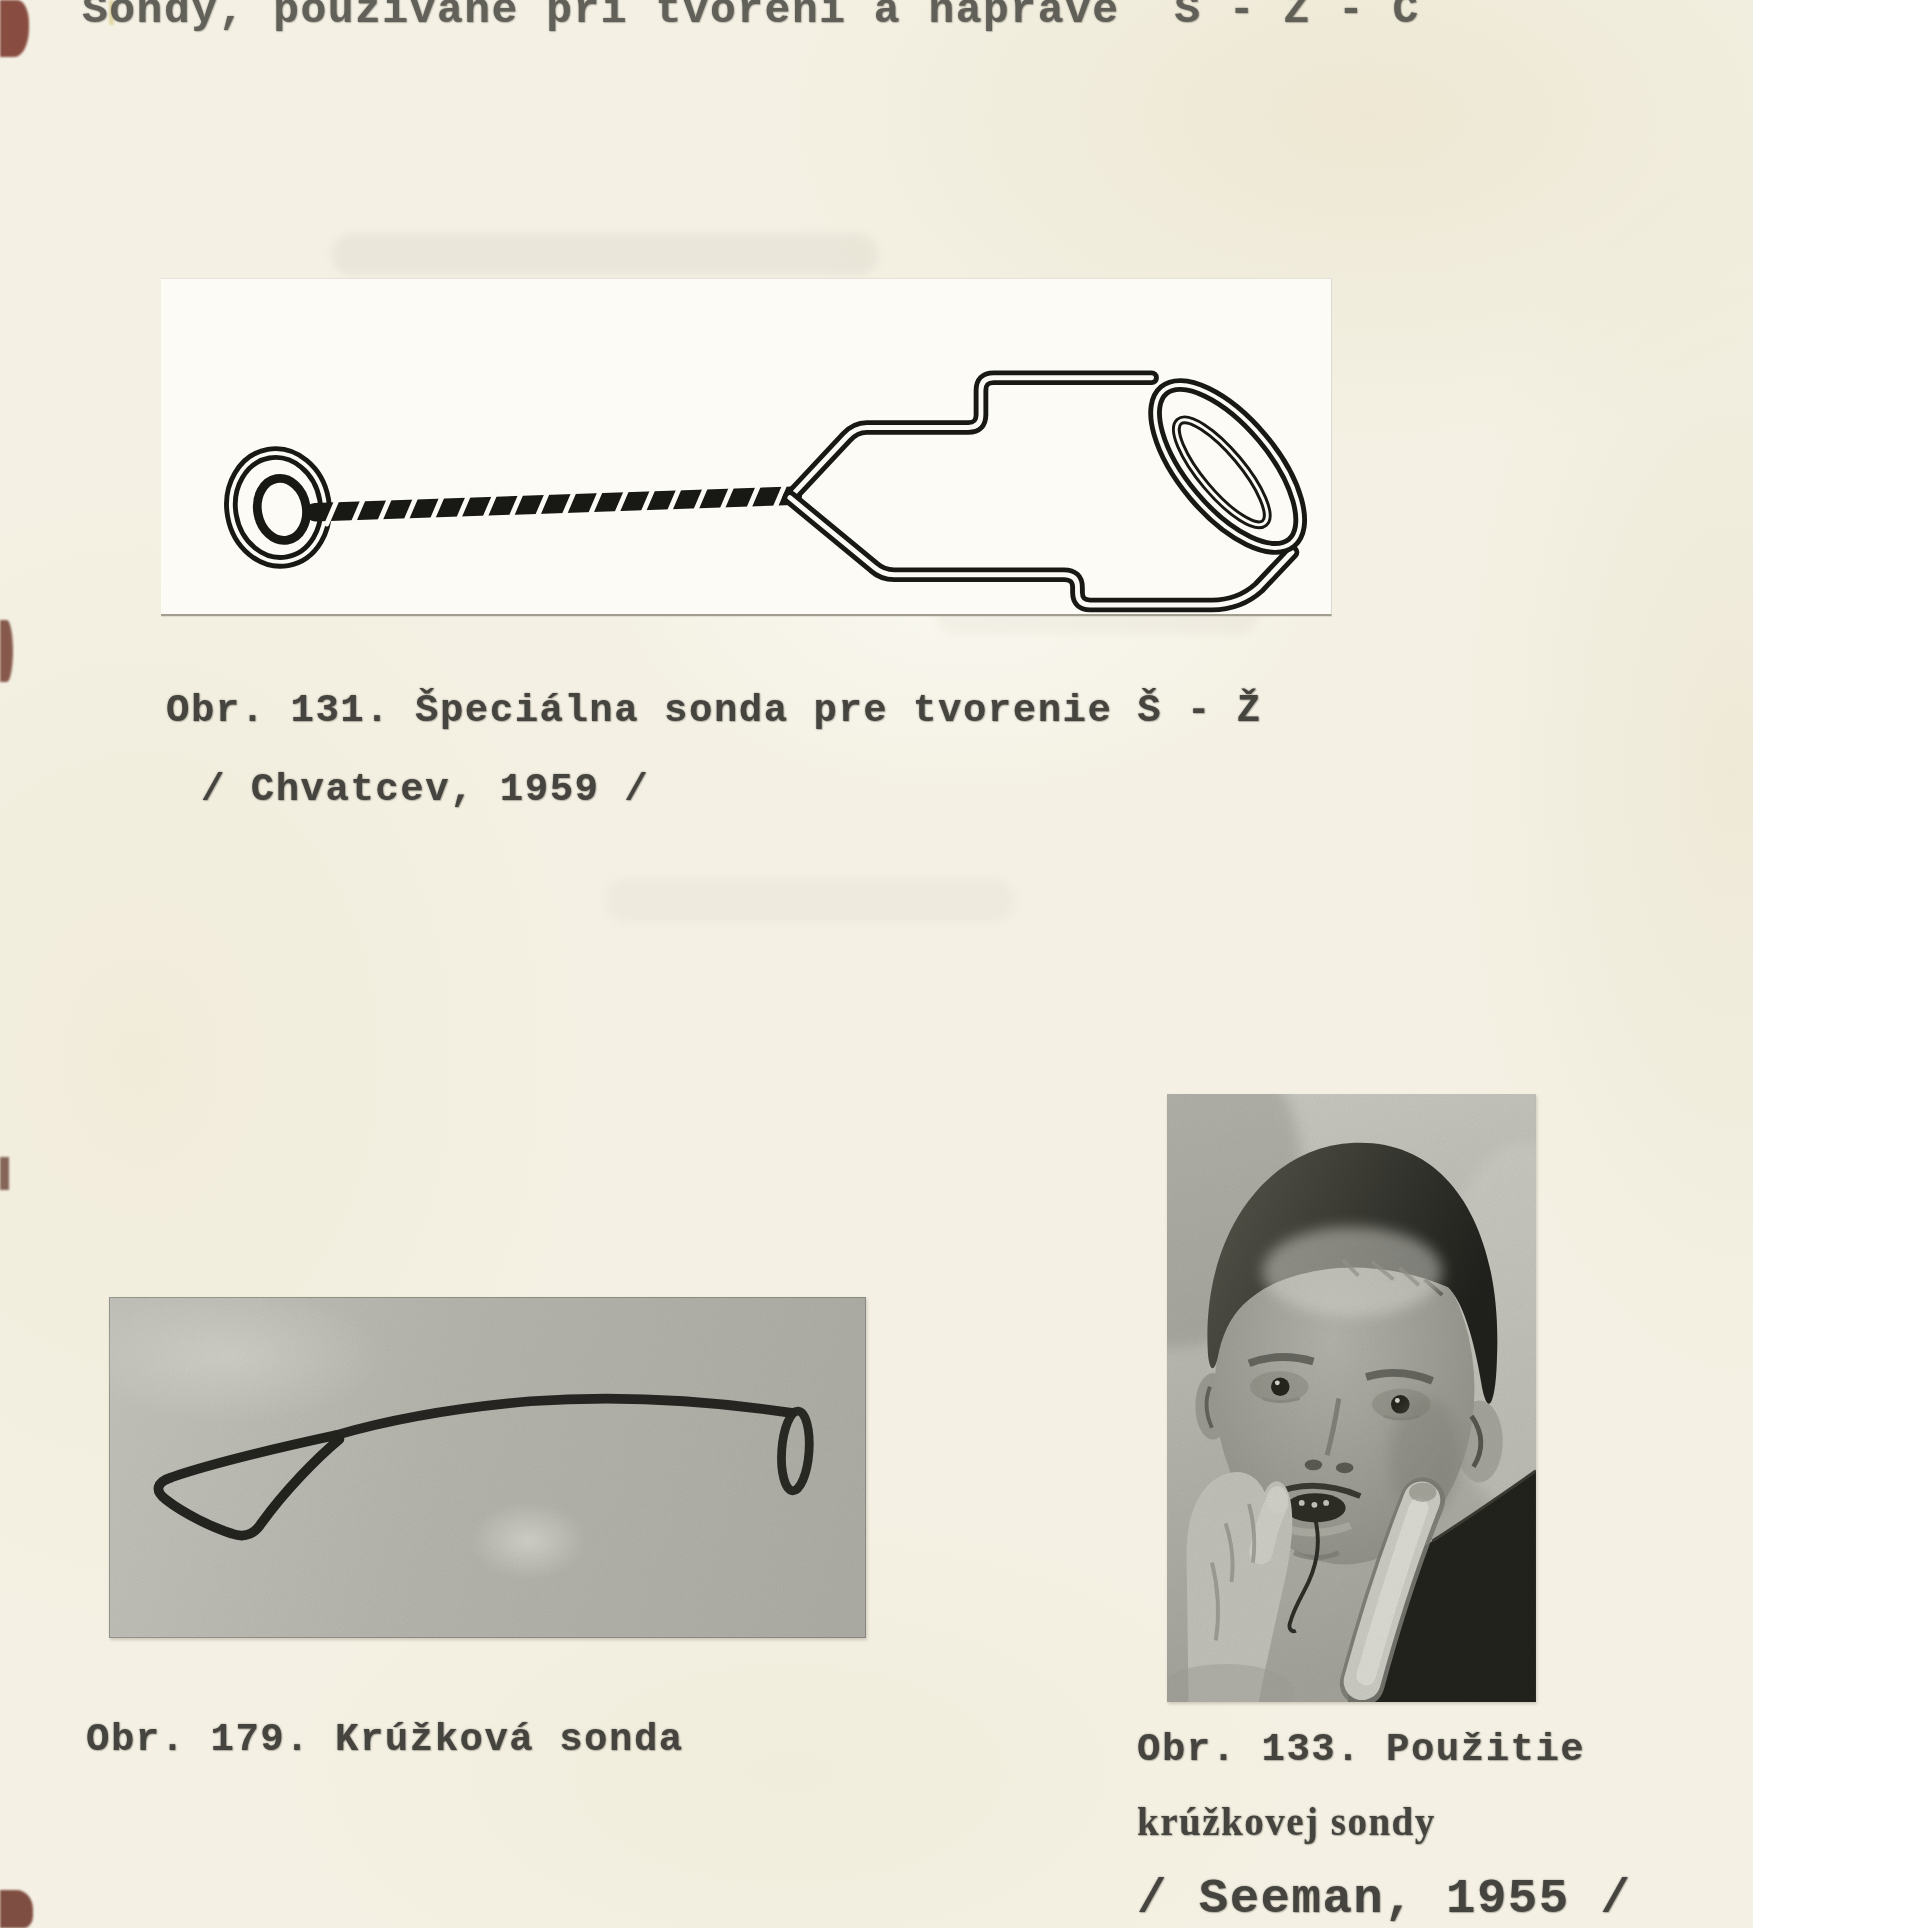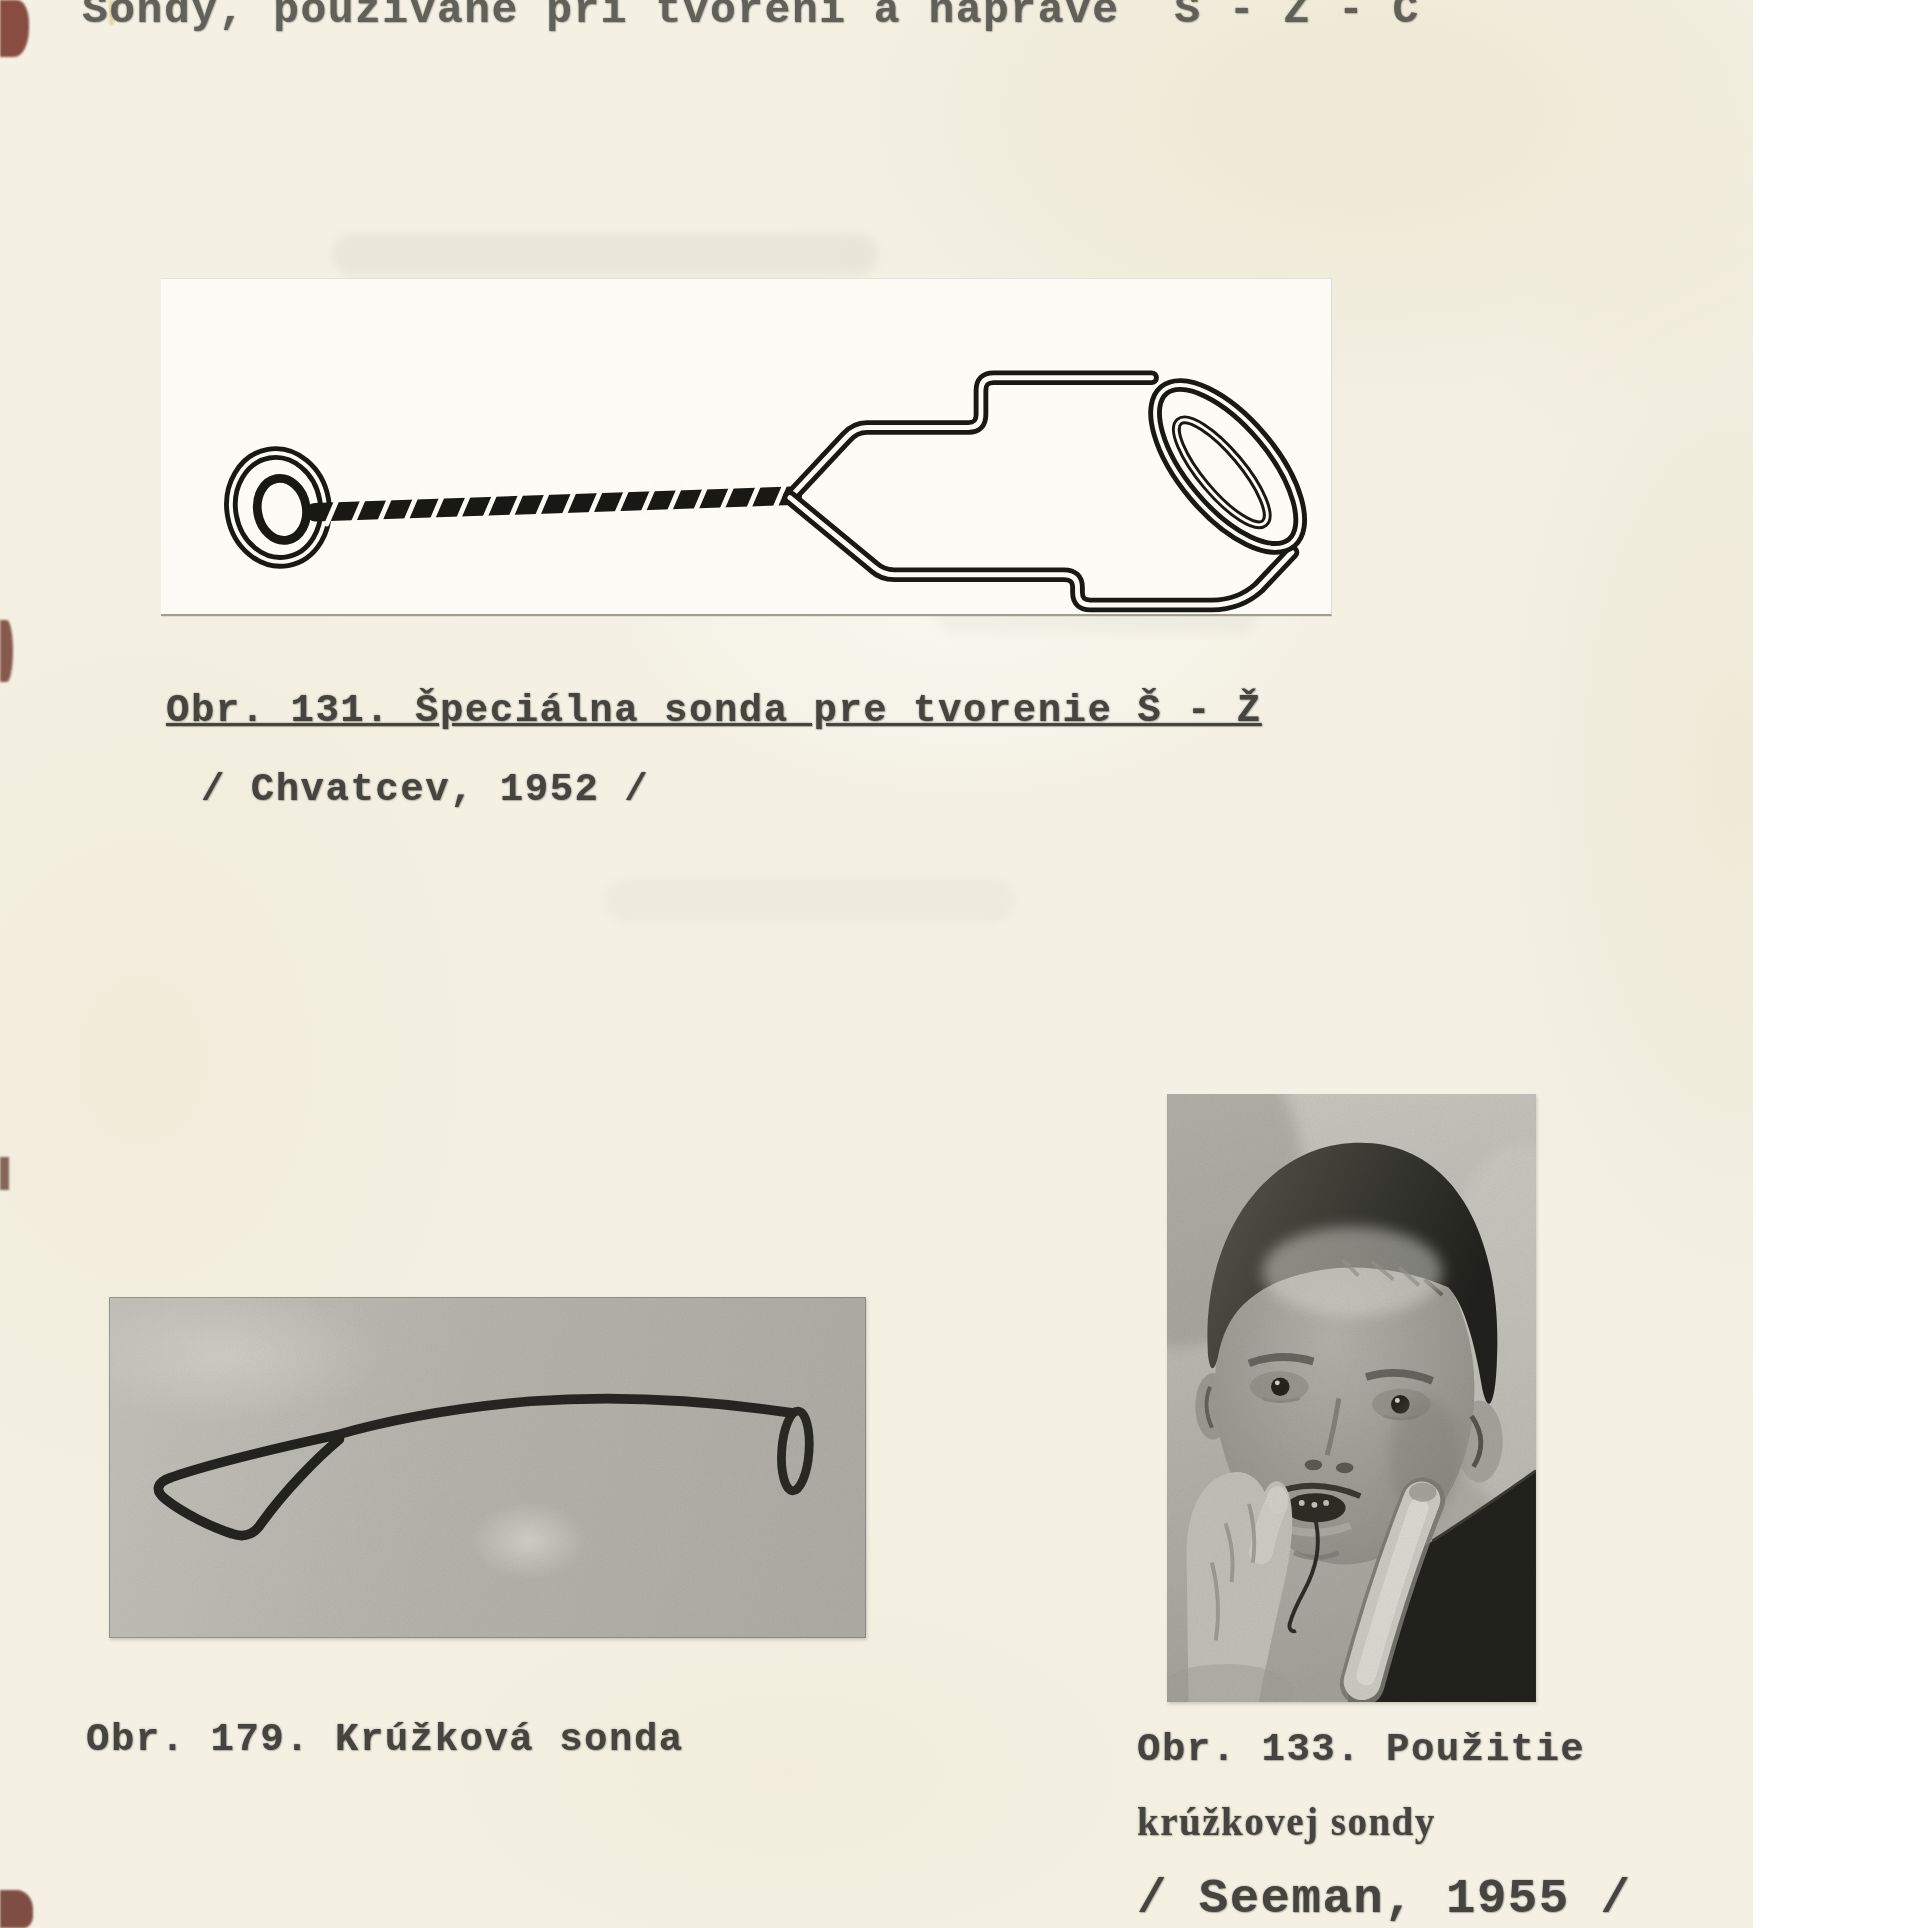--- a/index.html
+++ b/index.html
@@ -12,21 +12,21 @@
       radial-gradient(ellipse 507px 312px at 55% 30%, rgba(255,255,250,.55), transparent 70%),
       radial-gradient(ellipse 800px 410px at 45% 92%, rgba(238,232,210,.45), transparent 70%),
       radial-gradient(ellipse 390px 878px at 99% 40%, rgba(230,222,196,.4), transparent 75%);
     font-family:"Liberation Mono","DejaVu Sans Mono",monospace;
   }
   .typewriter{
     position:absolute;font-weight:700;color:#45443e;white-space:pre;
     text-shadow:0 0 2px rgba(70,66,58,.55), 1px 1px 1px rgba(70,66,58,.25);
   }
   .header-line{left:82px;top:-13.7px;font-size:43px;letter-spacing:1.5px;color:#52514a;opacity:.9;}
-  .cap131-1{left:166px;top:689px;font-size:39px;letter-spacing:1.5px;text-decoration:underline;}
+  .cap131-1{left:166px;top:689px;font-size:39px;letter-spacing:1.5px;}
   .cap131-2{left:201px;top:768px;font-size:39px;letter-spacing:1.5px;}
   .cap132{left:86px;top:1718px;font-size:39px;letter-spacing:1.5px;}
   .cap133-1{left:1137px;top:1728px;font-size:39px;letter-spacing:1.5px;}
   .cap133-2{left:1137px;top:1799px;font-size:39px;letter-spacing:1.5px;font-family:Liberation Serif, serif;}
   .cap133-3{left:1137px;top:1871px;font-size:49px;letter-spacing:1.5px;}
   .fig131{
     position:absolute;left:161px;top:278px;width:1170px;height:335px;
     background:#fcfbf6;
     border-bottom:2px solid #a29e90;
     border-top:1px solid rgba(150,145,128,.25);
@@ -118,21 +118,21 @@
           <ellipse cx="1094" cy="192" rx="102" ry="46" transform="rotate(50 1094 192)" stroke="#181814" stroke-width="14"></ellipse>
           <ellipse cx="1094" cy="192" rx="102" ry="46" transform="rotate(50 1094 192)" stroke="#fbfaf5" stroke-width="4"></ellipse>
           <ellipse cx="1088" cy="198" rx="68" ry="21" transform="rotate(50 1088 198)" stroke="#181814" stroke-width="9"></ellipse>
           <ellipse cx="1088" cy="198" rx="68" ry="21" transform="rotate(50 1088 198)" stroke="#fbfaf5" stroke-width="3"></ellipse>
         </g>
       </g>
     </svg>
   </figure>
 
   <div class="typewriter cap131-1">Obr. 131. Špeciálna sonda pre tvorenie Š - Ž</div>
-  <div class="typewriter cap131-2">/ Chvatcev, 1952 /</div>
+  <div class="typewriter cap131-2">/ Chvatcev, 1959 /</div>
 
   <figure class="fig132" style="margin:0">
     <svg viewBox="0 0 776 350" width="757" height="341">
       <defs>
         <radialGradient id="spot" cx="0.5" cy="0.5" r="0.5">
           <stop offset="0" stop-color="#e8e8e0" stop-opacity="0.8"></stop>
           <stop offset="1" stop-color="#e8e8e0" stop-opacity="0"></stop>
         </radialGradient>
         <filter id="grain132" x="0" y="0" width="100%" height="100%">
           <feTurbulence type="fractalNoise" baseFrequency="0.85" numOctaves="2"></feTurbulence>

